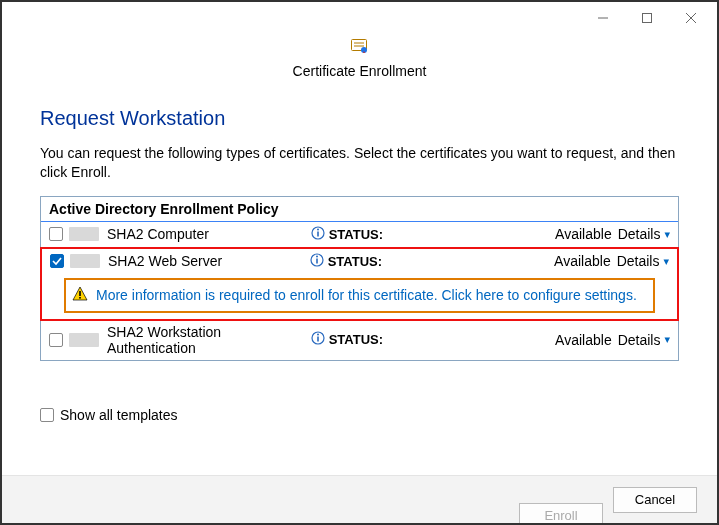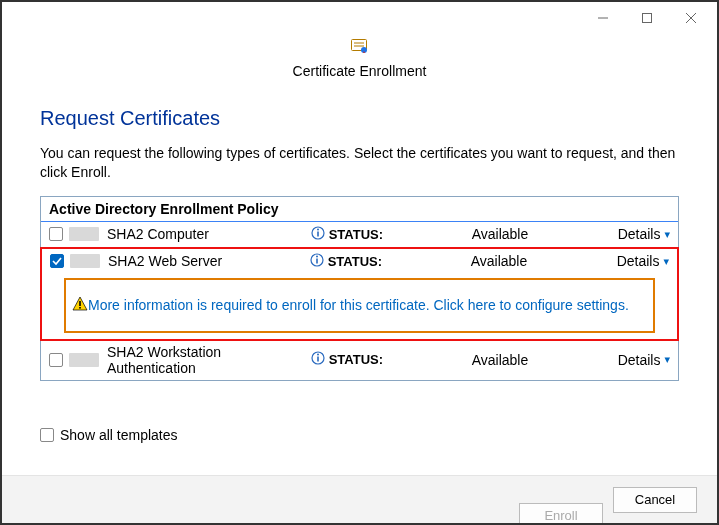--- a/index.html
+++ b/index.html
@@ -103,21 +103,21 @@
     padding-left: 2px;
   }
   .status-cell {
     display: flex;
     align-items: center;
     gap: 4px;
     width: 155px;
     flex: none;
   }
   .status-label { font-weight: 700; font-size: 13px; }
-  .status-val { width: 140px; flex: none; font-size: 14px; }
+  .status-val { width: 140px; flex: none; font-size: 14px; text-align: right; }
   .details-link {
     display: flex;
     align-items: center;
     gap: 4px;
     font-size: 14px;
     cursor: pointer;
   }
   .chev-down {
     color: #0067c0;
     font-size: 11px;
@@ -126,21 +126,22 @@
   .highlight-red {
     border: 2px solid #e11;
     margin: -1px;
   }
   .highlight-red .cert-row { border-bottom: none; }
   .warn-bar {
     margin: 4px 22px 6px 22px;
     border: 2px solid #e07b00;
     display: flex;
     align-items: center;
-    padding: 16px 6px;
+    gap: 8px;
+    padding: 6px 6px;
   }
   .warn-link {
     color: #0067c0;
     font-size: 14px;
     cursor: pointer;
   }
   
   .show-all {
     display: flex;
     align-items: center;
@@ -207,21 +208,21 @@
       <line x1="3" y1="5" x2="13" y2="5" stroke="#b37b00" stroke-width="1"></line>
       <line x1="3" y1="8" x2="13" y2="8" stroke="#b37b00" stroke-width="1"></line>
       <circle cx="13" cy="12" r="3" fill="#1e73e8"></circle>
       <path d="M12 15 L13 13 L14 15 Z" fill="#cc2b2b"></path>
     </svg>
   </span>
   <span class="header-title">Certificate Enrollment</span>
 </div>
 
 <div class="content">
-  <div class="section-title">Request Certificates</div>
+  <div class="section-title">Request Workstation</div>
   <div class="instruction">You can request the following types of certificates. Select the certificates you want to request, and then click Enroll.</div>
 
   <div class="policy-box">
     <div class="policy-header">Active Directory Enrollment Policy</div>
 
     <div class="cert-row">
       <span class="cb">
         
       </span>
       <span class="redacted"></span>

